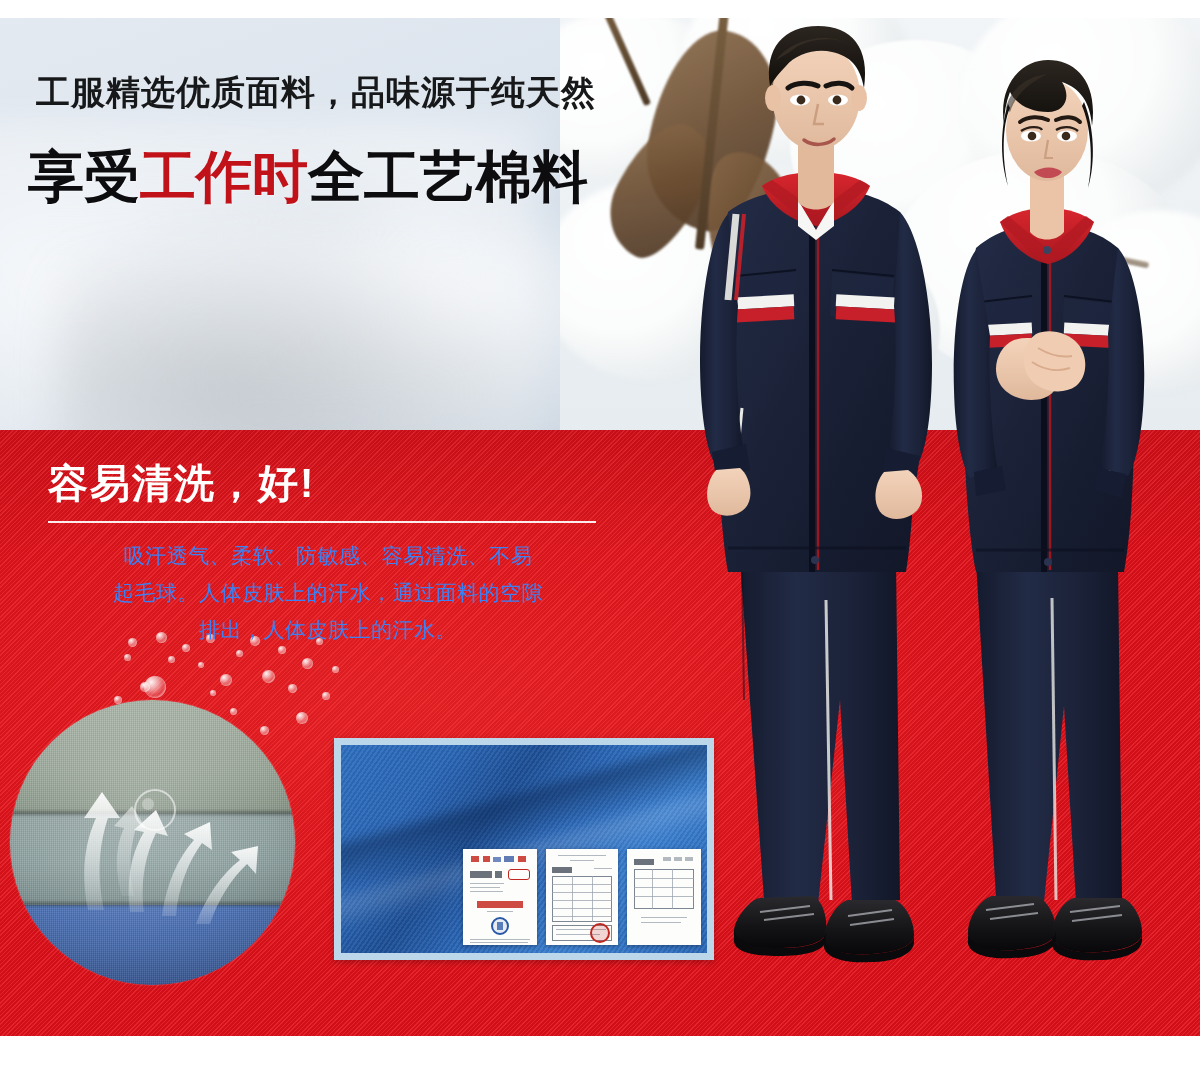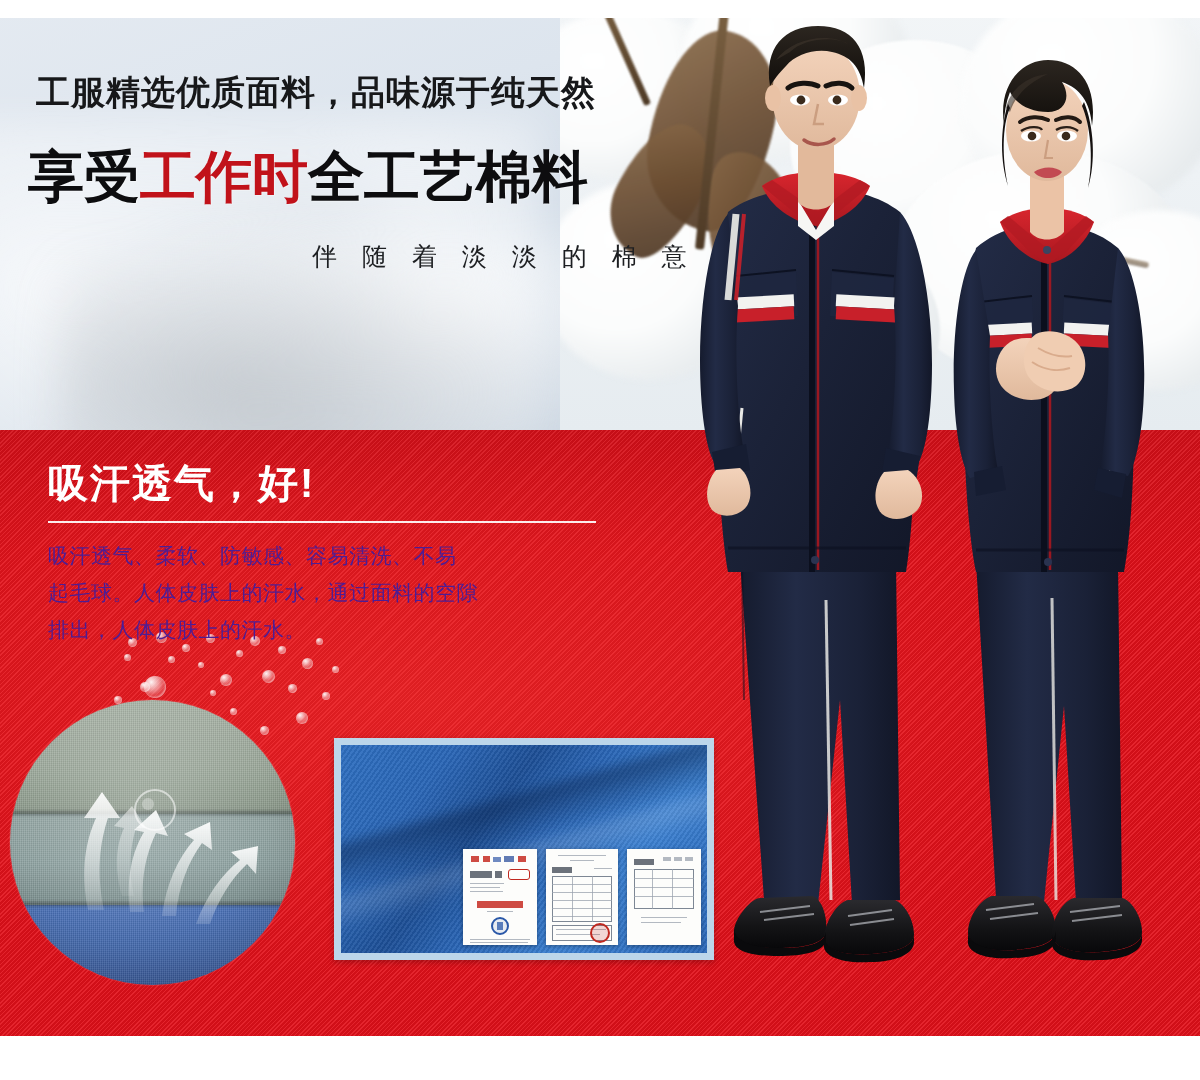--- a/index.html
+++ b/index.html
@@ -82,21 +82,21 @@
                linear-gradient(180deg, rgba(0,0,0,.06) 0%, rgba(0,0,0,0) 20%);
     pointer-events:none;
   }
   .red-heading {
     position:absolute; left:48px; top:456px; font-size:40px; font-weight:900; color:#ffffff;
     letter-spacing:2px; white-space:nowrap; z-index:14;
   }
   .red-rule { position:absolute; left:48px; top:521px; width:548px; height:2px; background:rgba(255,255,255,.92); z-index:14; }
   .red-body { position:absolute; left:48px; top:537px; width:560px; z-index:14; }
   .red-body p {
-    font-size:21px; line-height:37px; color:#4c1d95; font-weight:400; letter-spacing:.5px; white-space:nowrap;
+    font-size:21px; line-height:37px; color:#3b82f6; font-weight:400; letter-spacing:.5px; white-space:nowrap;text-align:center;
   }
 
   
   .droplets { position:absolute; left:110px; top:630px; width:230px; height:130px; z-index:13; }
   .drop {
     position:absolute; border-radius:50%;
     background:radial-gradient(circle at 33% 28%, rgba(255,255,255,.95) 0%, rgba(255,255,255,.55) 35%, rgba(255,255,255,.18) 62%, rgba(255,255,255,.05) 100%);
     box-shadow:inset -1px -1px 2px rgba(255,255,255,.5);
   }
 
@@ -188,29 +188,28 @@
       <div class="twig" style="left:60px;  top:-10px; width:7px;  height:120px; transform:rotate(-24deg);"></div>
       <div class="bract" style="left:420px; top:230px; width:110px; height:70px; transform:rotate(-32deg); opacity:.55;"></div>
       <div class="twig" style="left:470px; top:250px; width:120px; height:6px; transform:rotate(12deg); opacity:.6;"></div>
     </div>
 
     <div class="headline-wrap">
       <div class="h-line1">工服精选优质面料，品味源于纯天然</div>
       <div class="h-line2">
         <span>享受</span><span class="accent">工作时</span><span>全工艺棉料</span>
       </div>
-      <div class="h-line3">伴 随 着 淡 淡 的 棉 意</div>
     </div>
 
     <div class="hero-topwhite"></div>
   </section>
 
   <section class="redsec"></section>
 
-  <div class="red-heading">吸汗透气，好!</div>
+  <div class="red-heading">容易清洗，好!</div>
   <div class="red-rule"></div>
   <div class="red-body">
     <p>吸汗透气、柔软、防敏感、容易清洗、不易</p>
     <p>起毛球。人体皮肤上的汗水，通过面料的空隙</p>
     <p>排出，人体皮肤上的汗水。</p>
   </div>
 
   <div class="droplets">
     <div class="drop" style="left:18px;  top:8px;  width:9px;  height:9px;"></div>
     <div class="drop" style="left:14px;  top:24px; width:7px;  height:7px;"></div>

